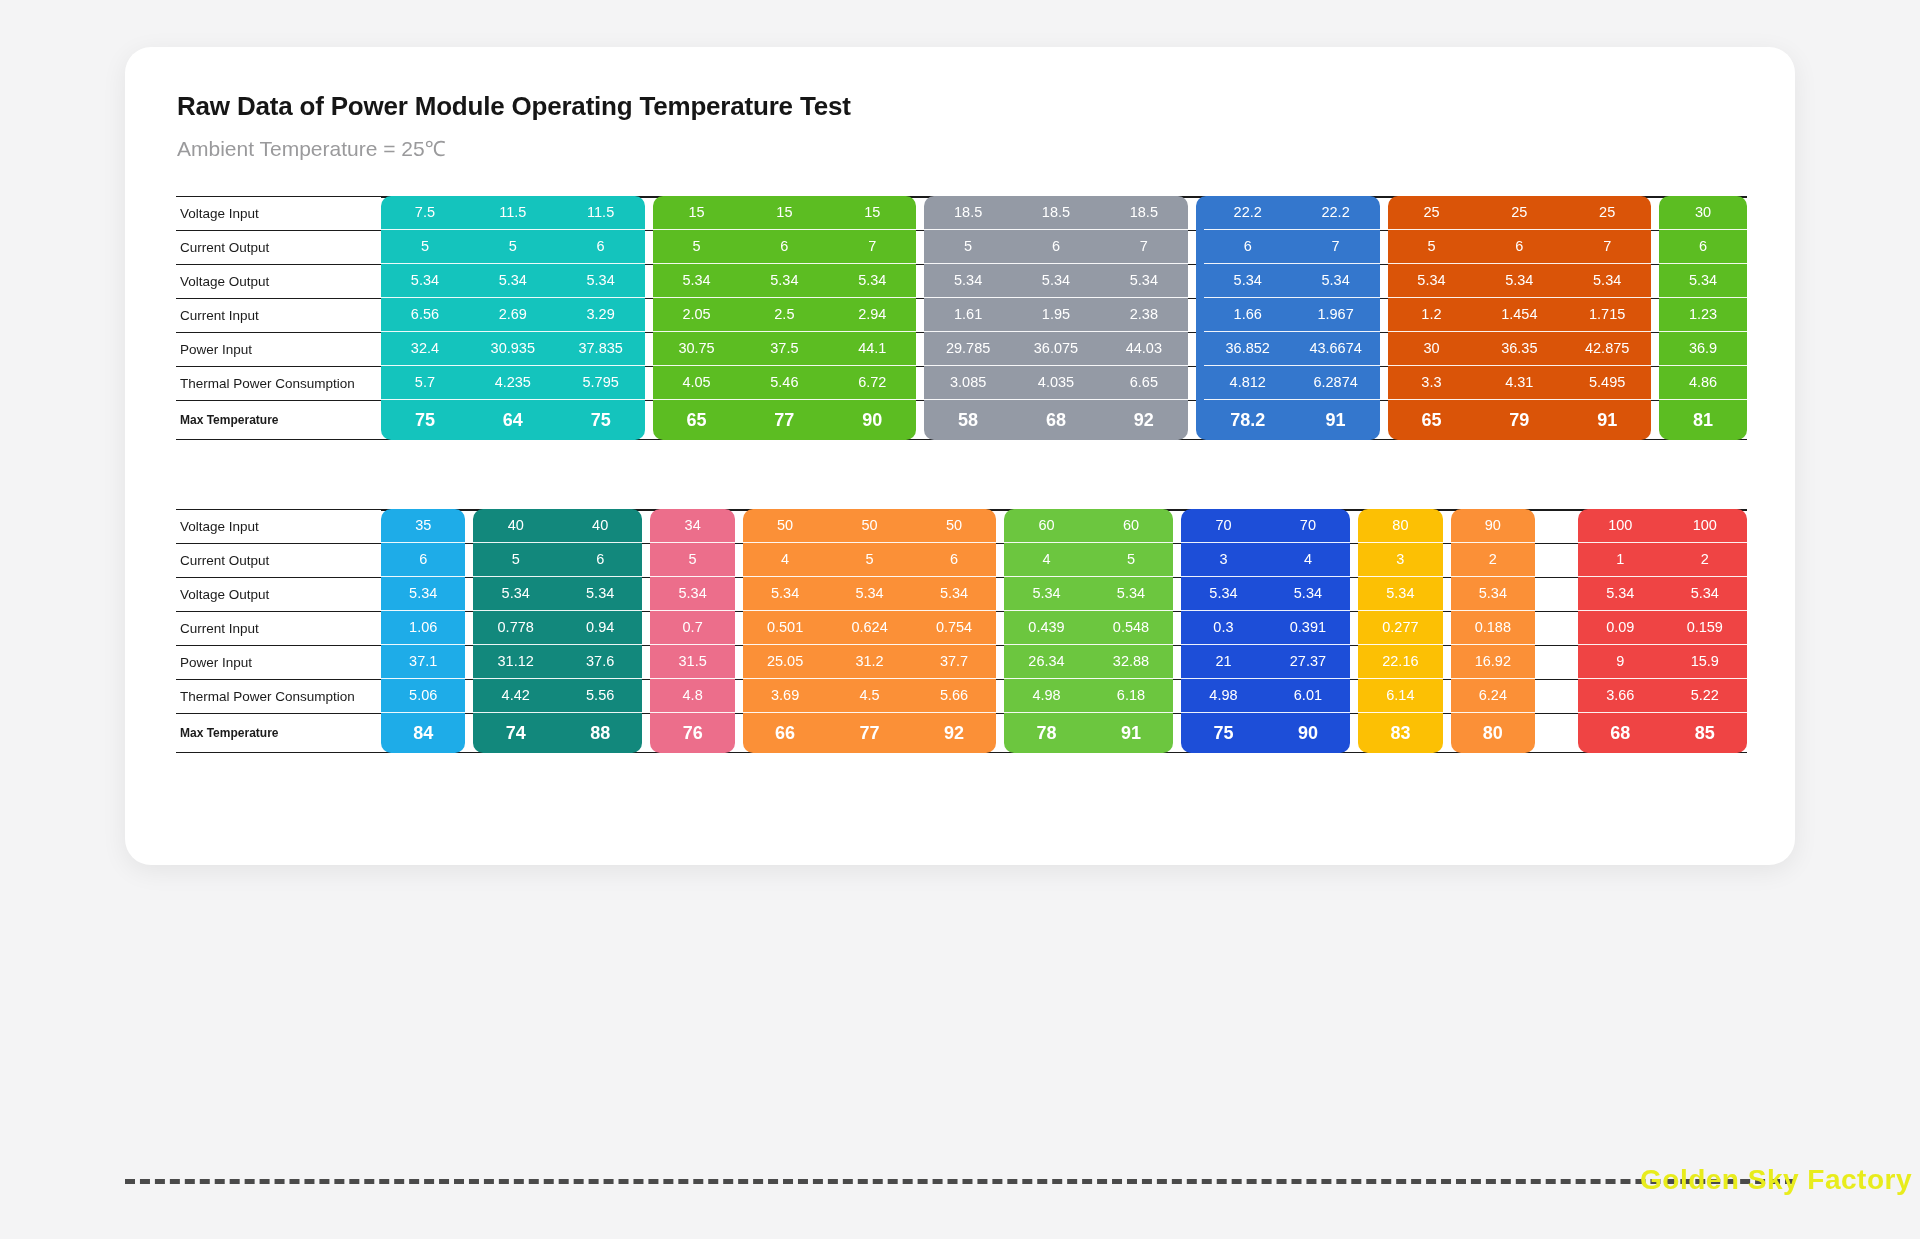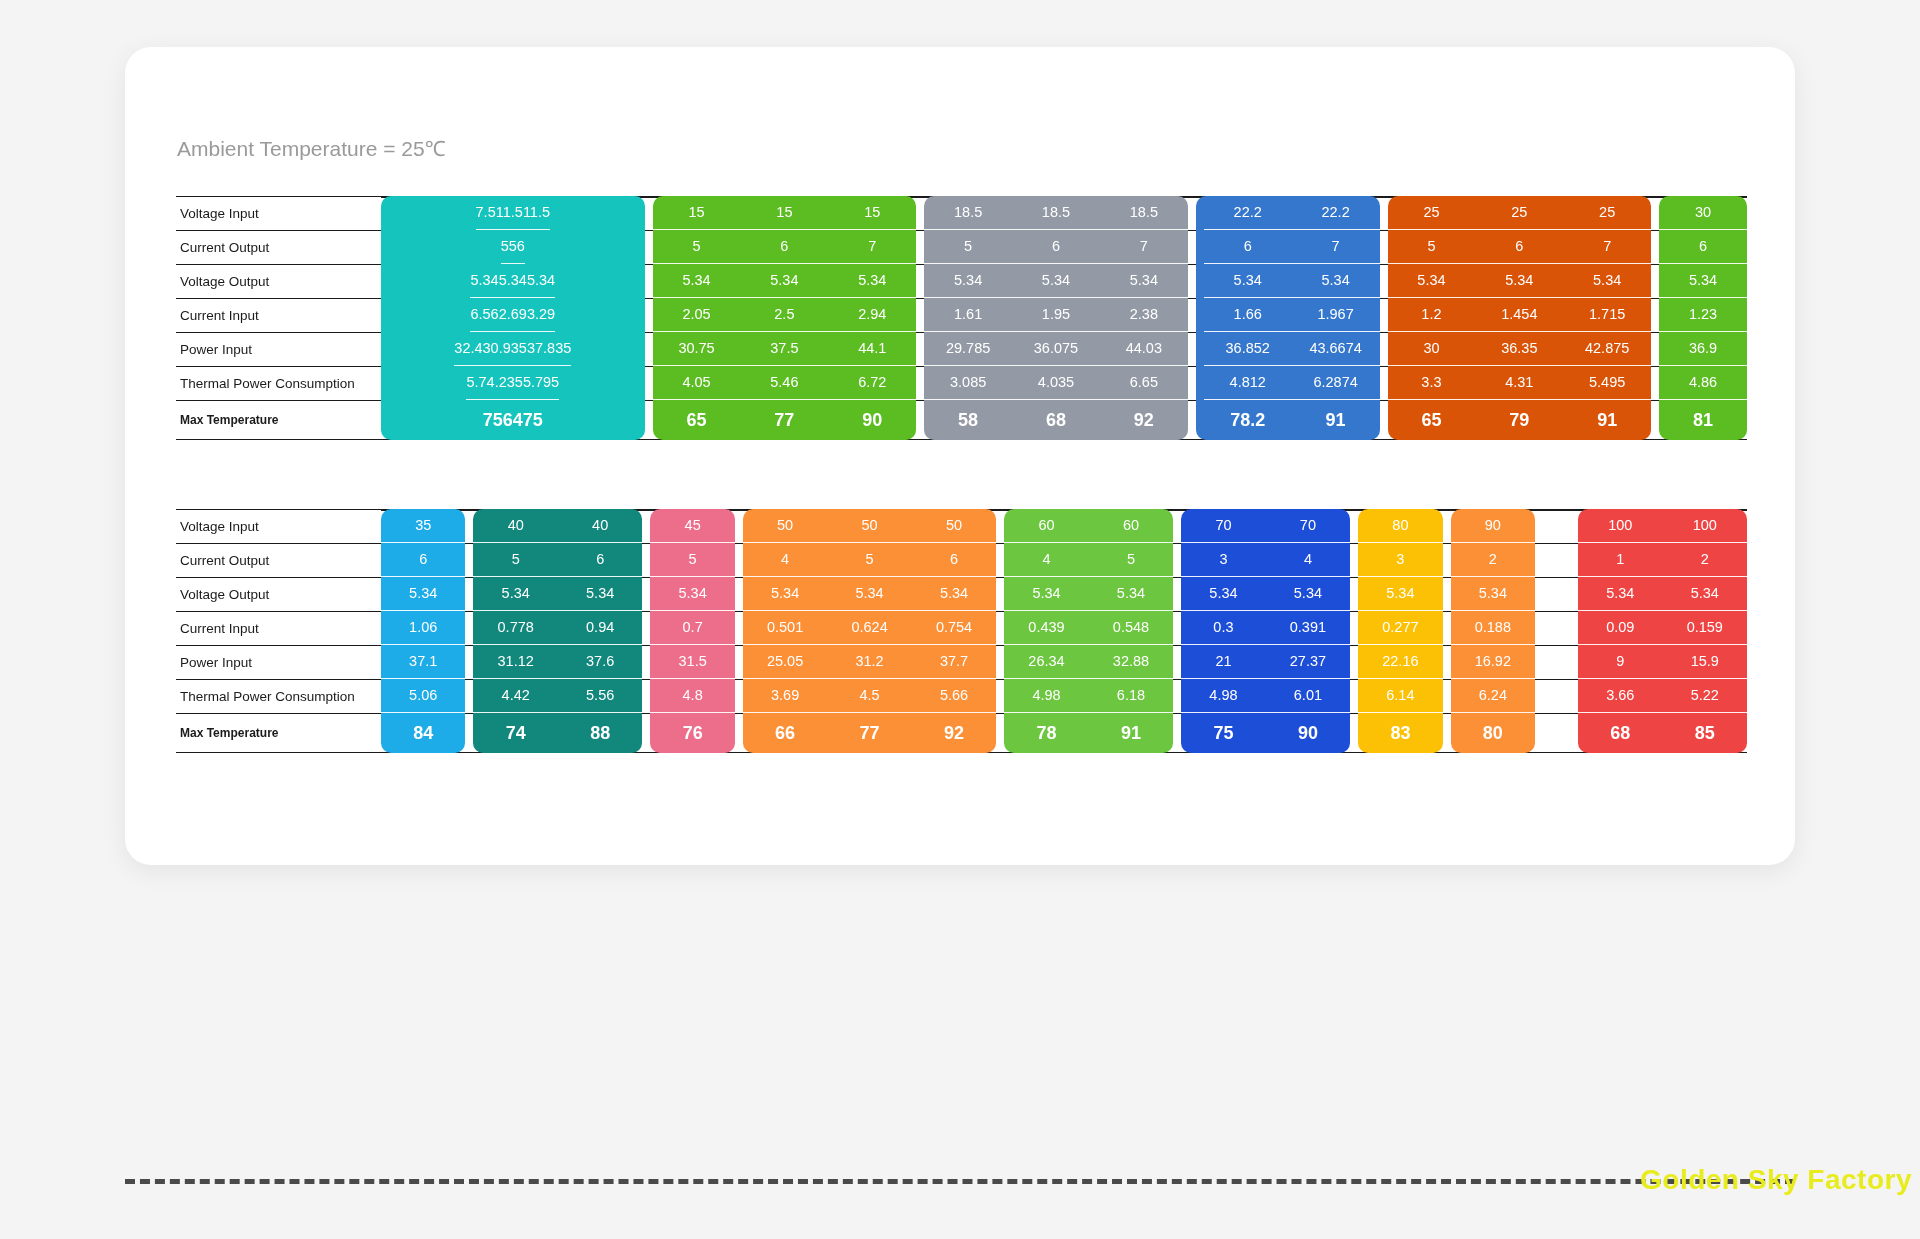--- a/index.html
+++ b/index.html
@@ -174,20 +174,21 @@
     white-space: nowrap;
   }
 </style>
 </head>
 <body>
 
 <div class="page">
 
   <div class="card">
 
+    <div class="card-title">Raw Data of Power Module Operating Temperature Test</div>
     <div class="card-subtitle">Ambient Temperature = 25℃</div>
 
     <div class="tbl t1">
       <div class="tbl-inner" id="table-0" style="height: 244px;">
           <div class="rules">
             <div class="rule top-strong"></div>
             <div class="rule"></div>
             <div class="rule"></div>
             <div class="rule"></div>
             <div class="rule"></div>
@@ -197,21 +198,21 @@
           <div class="labelcol">
             <div class="lbl">Voltage Input</div>
             <div class="lbl">Current Output</div>
             <div class="lbl">Voltage Output</div>
             <div class="lbl">Current Input</div>
             <div class="lbl">Power Input</div>
             <div class="lbl">Thermal Power Consumption</div>
             <div class="lbl maxrow">Max Temperature</div>
           </div>
           <div class="groups">
-            <div class="group" style="background: rgb(20, 196, 189); flex: 3 1 0px; align-items: center;">
+            <div class="group" style="background: rgb(20, 196, 189); flex: 3 1 0px;">
               <div class="grow">
                 <div class="cell">7.5</div>
                 <div class="cell">11.5</div>
                 <div class="cell">11.5</div>
               </div>
               <div class="grow">
                 <div class="cell">5</div>
                 <div class="cell">5</div>
                 <div class="cell">6</div>
               </div>
@@ -478,21 +479,21 @@
                 <div class="cell">4.42</div>
                 <div class="cell">5.56</div>
               </div>
               <div class="grow maxrow">
                 <div class="cell">74</div>
                 <div class="cell">88</div>
               </div>
             </div>
             <div class="group" style="background: rgb(236, 110, 139); flex: 1 1 0px;">
               <div class="grow">
-                <div class="cell">45</div>
+                <div class="cell">34</div>
               </div>
               <div class="grow">
                 <div class="cell">5</div>
               </div>
               <div class="grow">
                 <div class="cell">5.34</div>
               </div>
               <div class="grow">
                 <div class="cell">0.7</div>
               </div>

